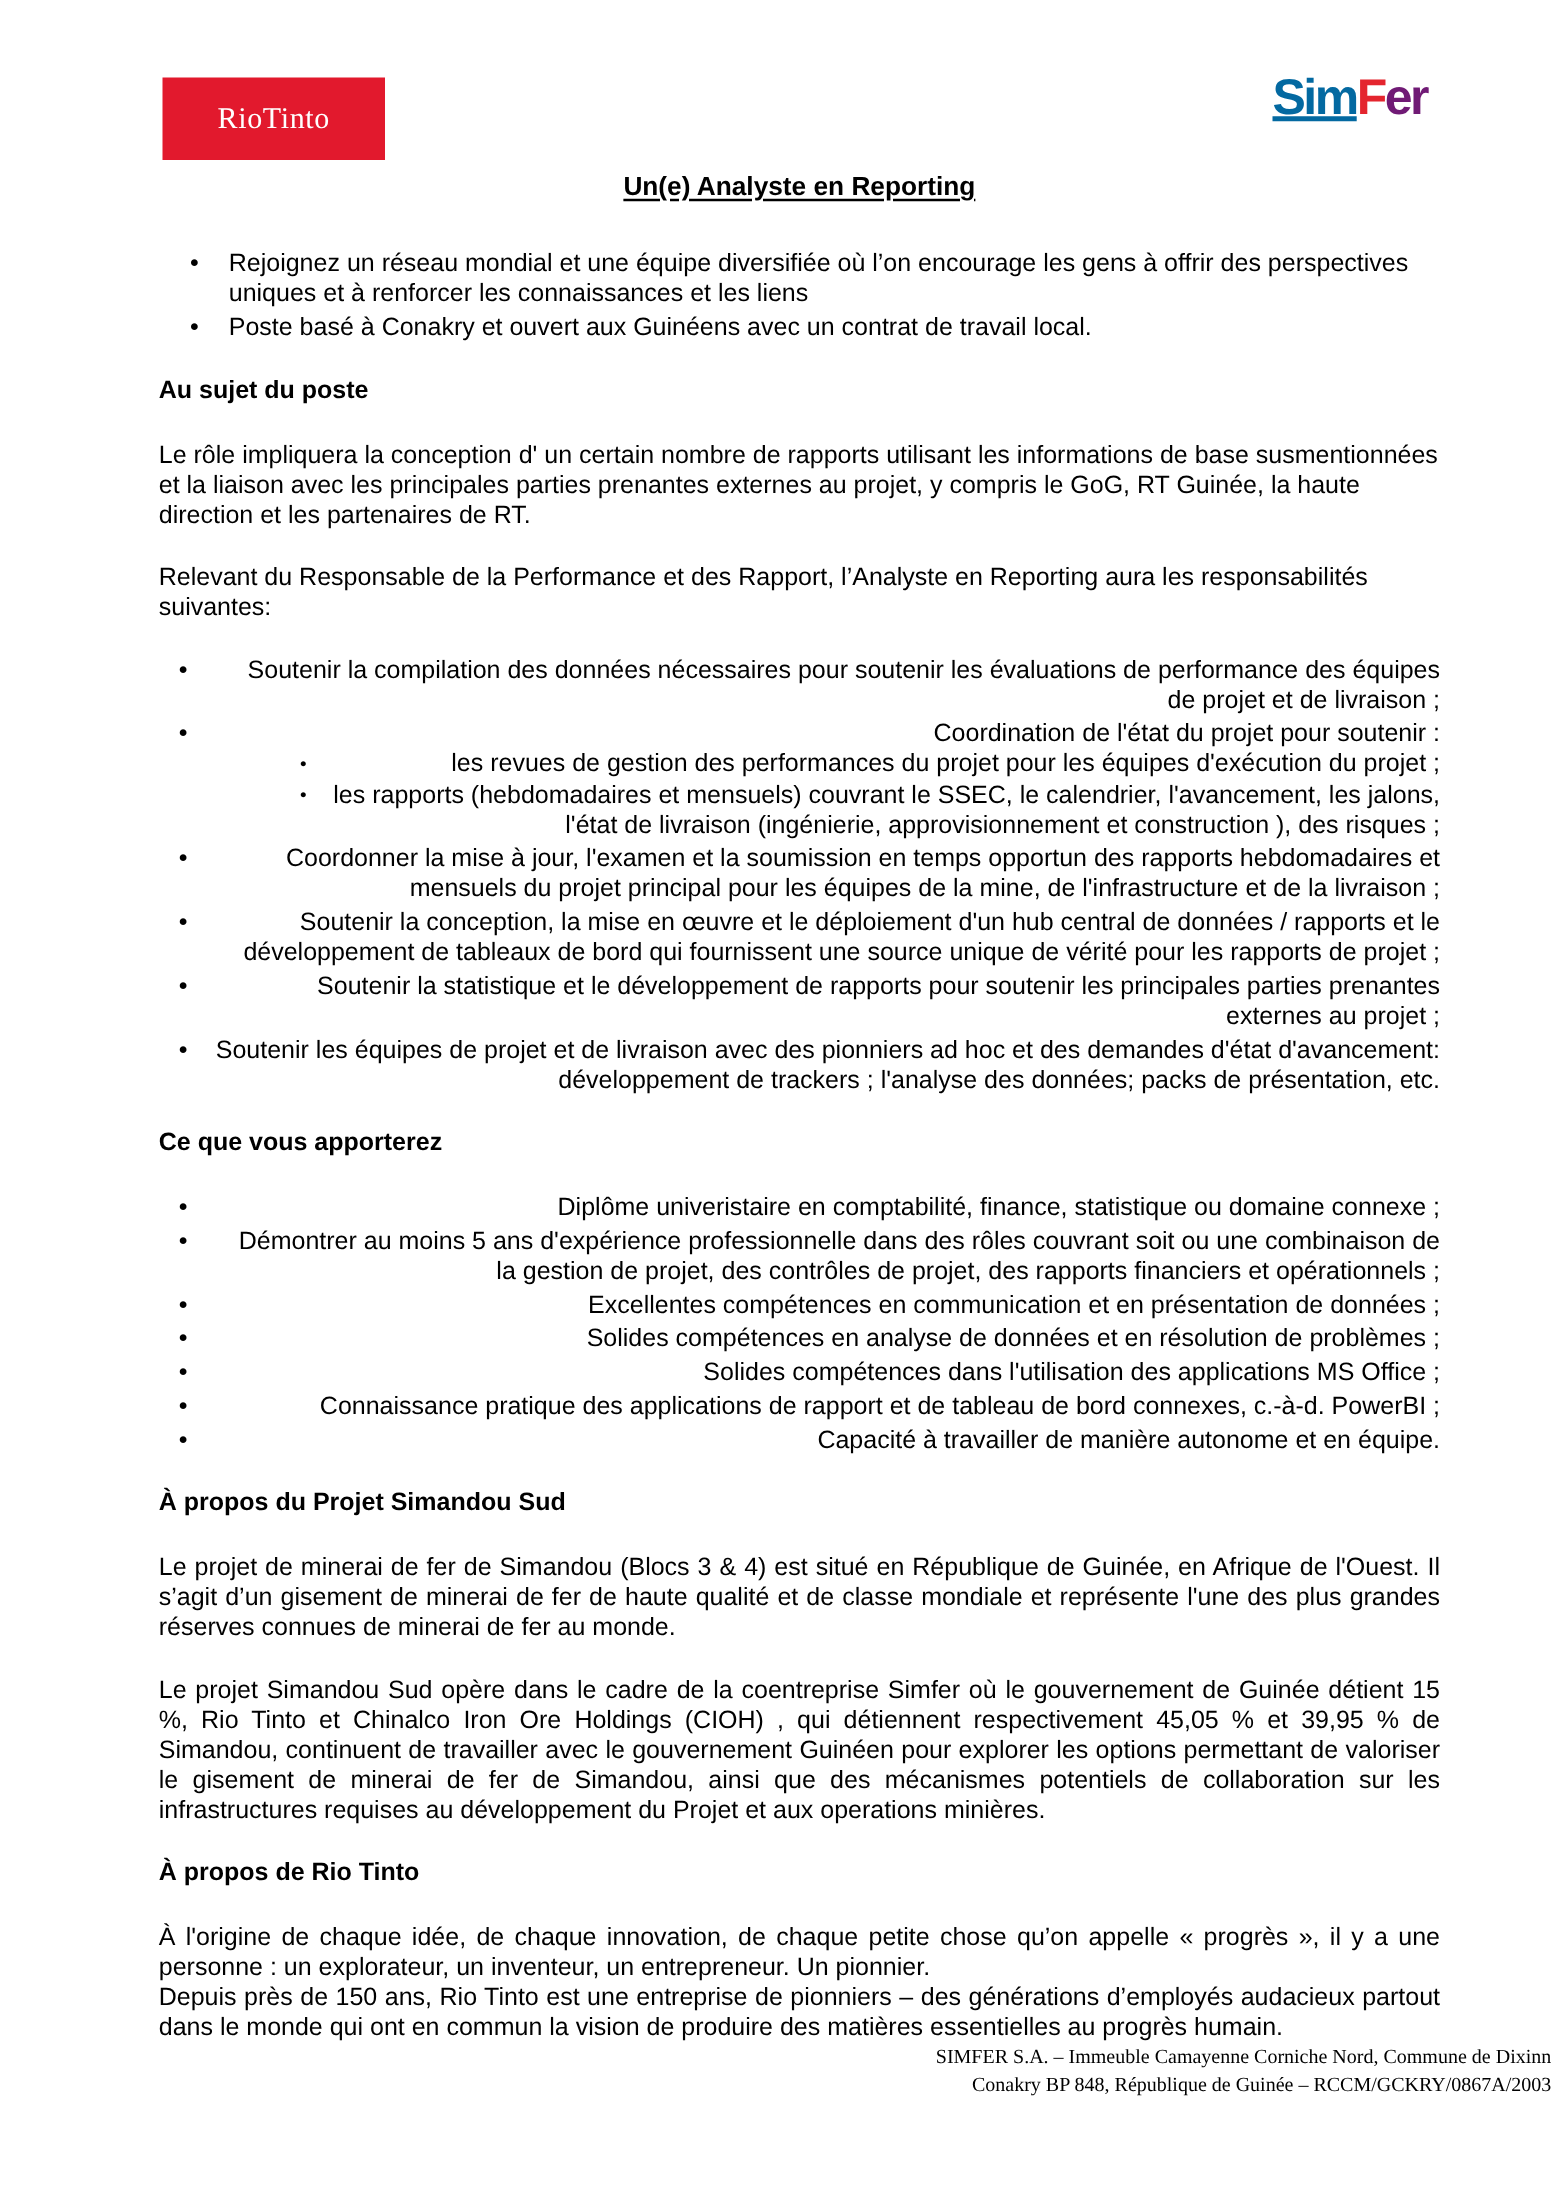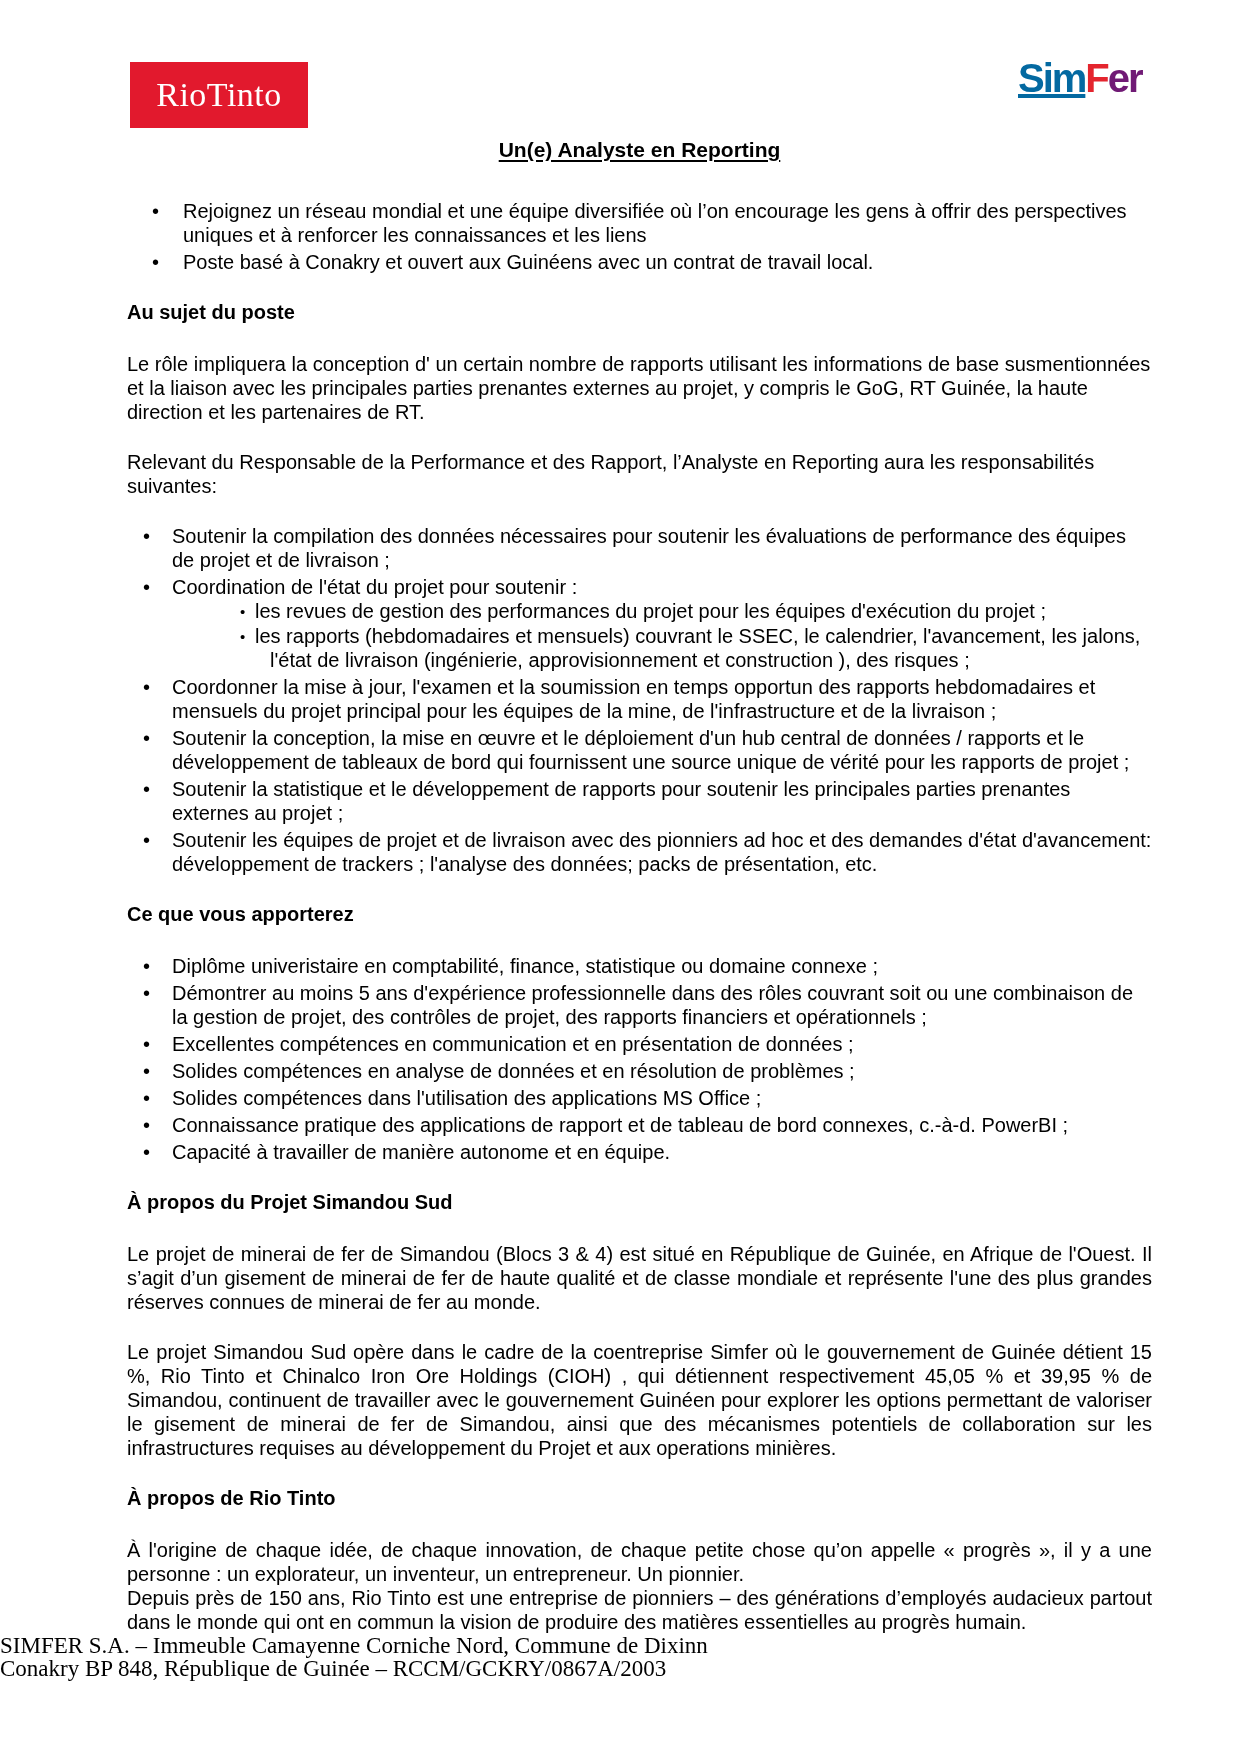--- a/index.html
+++ b/index.html
@@ -14,21 +14,21 @@
     font-size:20px; line-height:24px; color:#000000;
   }
   
   .rt-logo {
     position:absolute; left:130px; top:62px;
     width:178px; height:66px;
     display:flex; align-items:center; justify-content:center;
   }
   .rt-logo-text {
     font-family:"Liberation Serif", serif;
-    font-size:34px; color:#ffffff; letter-spacing:0.5px;
+    font-size:24px; color:#ffffff; letter-spacing:0.5px;
   }
   .simfer-logo {
     position:absolute; left:1018px; top:58px;
     font-weight:bold; font-size:40px; line-height:40px;
     letter-spacing:-2px; white-space:nowrap;
   }
   
   .doc-title {
     text-align:center;
     font-weight:bold; font-size:21px; line-height:24px;
@@ -39,34 +39,34 @@
   
   p.para { margin:0 0 26px 0; }
   p.para.tight { margin:0; }
   p.justify { text-align:justify; }
   .sec-heading { font-weight:bold; font-size:20px; margin:0 0 28px 0; }
   
   ul { list-style:none; margin:0 0 26px 0; padding:0; }
   ul li { position:relative; margin:0 0 3px 0; }
   ul.l1 > li { padding-left:56px; }
   ul.l1 > li::before { content:"•"; position:absolute; left:25px; top:0; }
-  ul.l2 > li { padding-left:45px; }
+  ul.l2 > li { padding-left:45px;text-align:right; }
   ul.l2 > li::before { content:"•"; position:absolute; left:16px; top:0; }
   ul.lsub { margin:0; }
   ul.lsub > li { padding-left:98px; text-indent:-15px; margin:0 0 1px 0; }
   ul.lsub > li::before {
     content:"•"; position:absolute; left:68px; top:1px;
     font-size:15px; text-indent:0;
   }
   
   .footer {
     margin:0 -89px 0 -127px;
-    text-align:left;
+    text-align:right;
     font-family:"Liberation Serif", serif;
-    font-size:23px; line-height:23px;
+    font-size:16px; line-height:23px;
   }
 </style>
 </head>
 <body>
 
 <div class="page">
 
   <div class="rt-logo" style="background: rgb(226, 25, 45);">
     <span class="rt-logo-text">RioTinto</span>
   </div>

